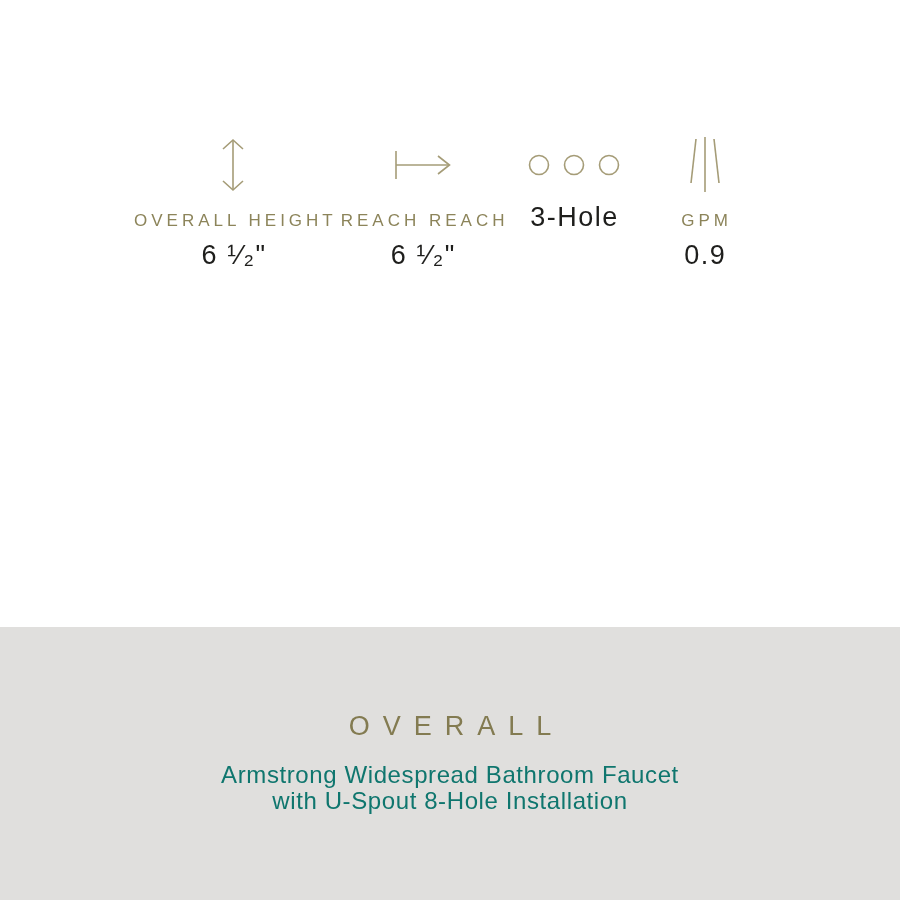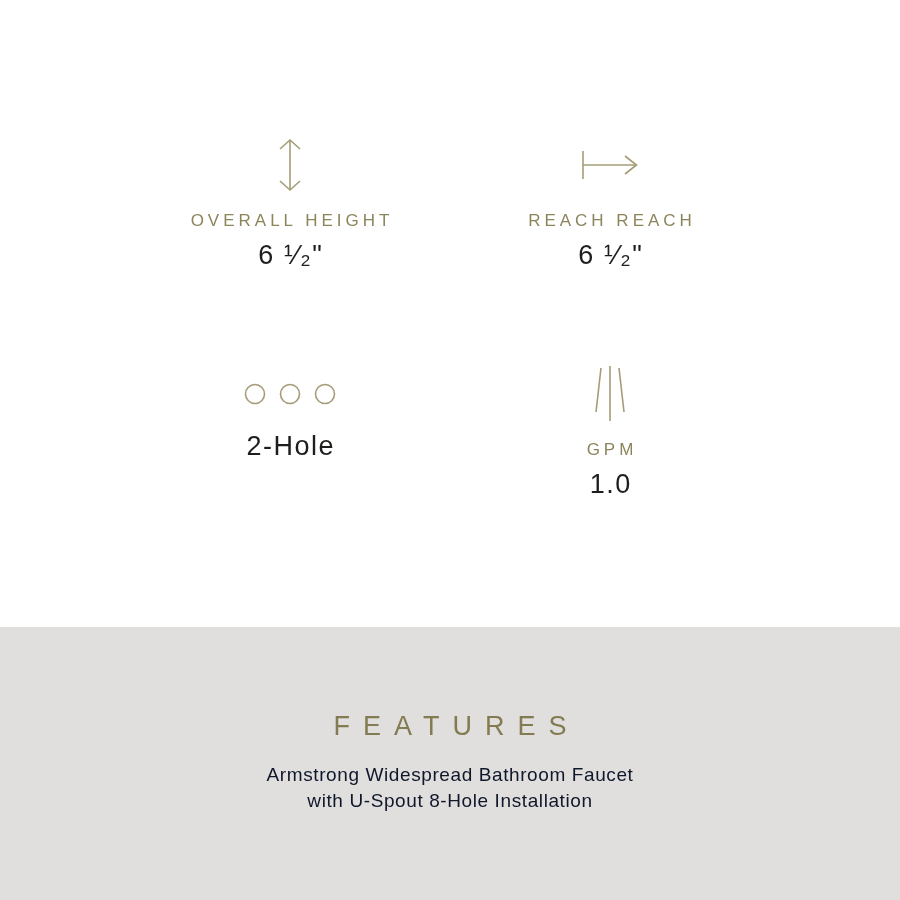--- a/index.html
+++ b/index.html
@@ -14,21 +14,21 @@
     height: 900px;
     background: #ffffff;
     overflow: hidden;
   }
   .spec-grid {
     position: absolute;
     top: 136px;
     left: 130px;
     width: 640px;
     display: grid;
-    grid-template-columns: 1fr 1fr;
+    grid-template-columns: 1fr 1fr 1fr 1fr;
     row-gap: 95px;
   }
   .spec-cell {
     display: flex;
     flex-direction: column;
     align-items: center;
   }
   .spec-icon {
     height: 58px;
     display: flex;
@@ -70,24 +70,24 @@
   .features-title {
     font-size: 27px;
     line-height: 27px;
     letter-spacing: 13px;
     padding-left: 13px;
     color: #837b51;
     white-space: nowrap;
   }
   .features-subtitle {
     margin-top: 22px;
-    font-size: 19px;
+    font-size: 24px;
     line-height: 26px;
     letter-spacing: 0.6px;
-    color: #0f172a;
+    color: #0f766e;
   }
   .icon-stroke {
     stroke: #a59c77;
     stroke-width: 1.6;
     fill: none;
     stroke-linecap: butt;
     stroke-linejoin: miter;
   }
 </style>
 </head>
@@ -122,38 +122,38 @@
     </div>
 
     <div class="spec-cell">
       <div class="spec-icon">
         <svg width="92" height="22" viewBox="0 0 92 22">
           <circle class="icon-stroke" cx="11" cy="11" r="9.5"></circle>
           <circle class="icon-stroke" cx="46" cy="11" r="9.5"></circle>
           <circle class="icon-stroke" cx="81" cy="11" r="9.5"></circle>
         </svg>
       </div>
-      <div class="spec-value">2-Hole</div>
+      <div class="spec-value">3-Hole</div>
     </div>
 
     <div class="spec-cell">
       <div class="spec-icon">
         <svg width="34" height="58" viewBox="0 0 34 58">
           <line class="icon-stroke" x1="8" y1="3" x2="3" y2="47"></line>
           <line class="icon-stroke" x1="17" y1="1" x2="17" y2="56"></line>
           <line class="icon-stroke" x1="26" y1="3" x2="31" y2="47"></line>
         </svg>
       </div>
       <div class="spec-label">GPM</div>
-      <div class="spec-value">1.0</div>
+      <div class="spec-value">0.9</div>
     </div>
 
   </div>
 
   <div class="features-panel">
-    <div class="features-title">FEATURES</div>
+    <div class="features-title">OVERALL</div>
     <div class="features-subtitle">
       <div>Armstrong Widespread Bathroom Faucet</div>
       <div>with U-Spout 8-Hole Installation</div>
     </div>
   </div>
 
 </div>
 
 </body></html>

